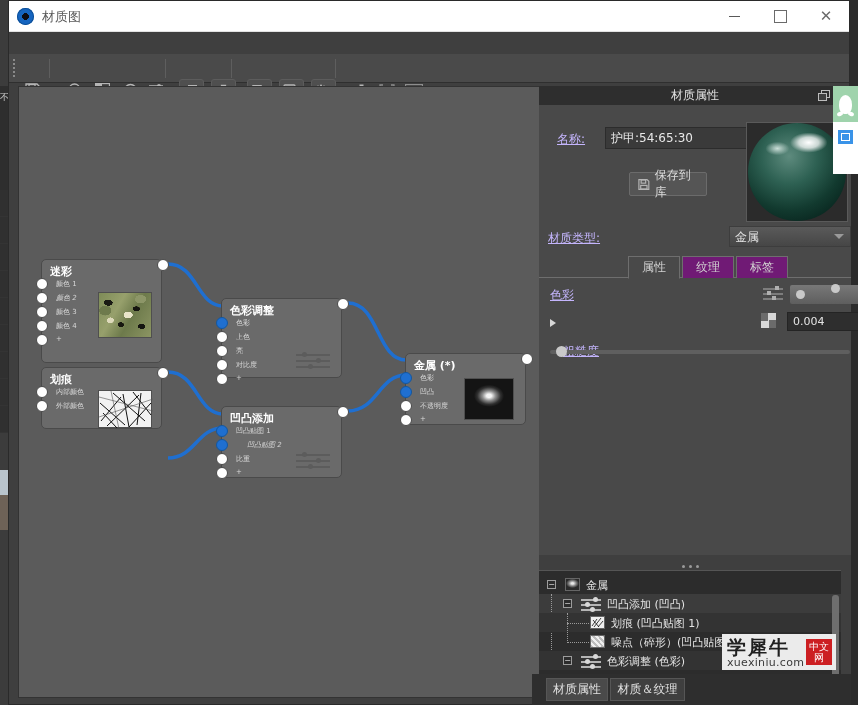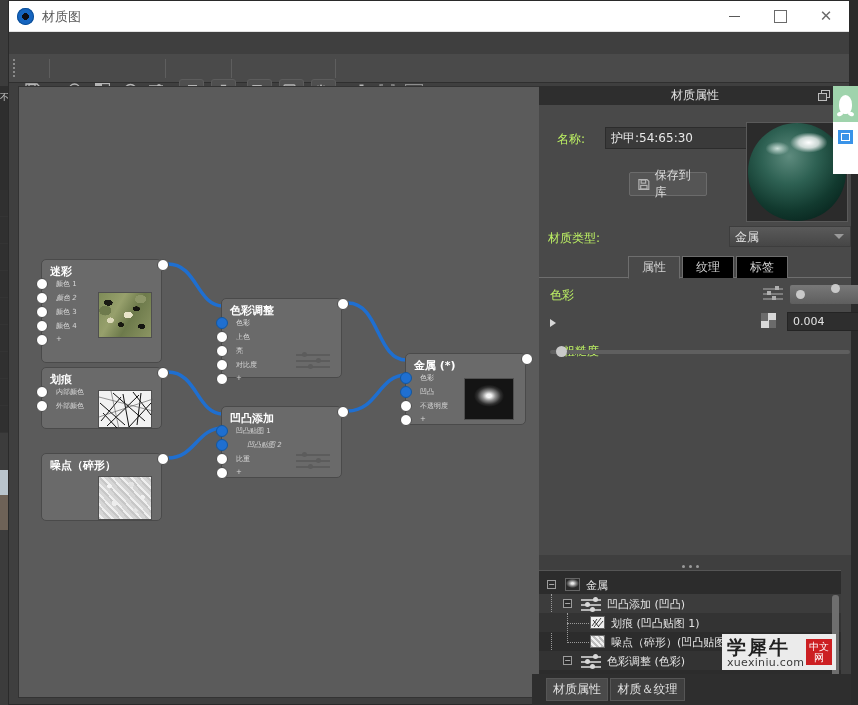--- a/index.html
+++ b/index.html
@@ -75,39 +75,39 @@
   .dock-head { position:absolute; left:0; top:0; width:100%; height:19px; background:#2e2e2e;
                display:flex; align-items:center; justify-content:center; }
   .dock-head span { font-size:12px; color:#e2e2e2; }
   .dock-float { position:absolute; right:22px; top:4px; width:11px; height:10px; }
   .dock-float i { position:absolute; border:1px solid #bdbdbd; width:7px; height:6px; }
   .dock-float i:first-child { left:3px; top:0; }
   .dock-float i:last-child { left:0; top:3px; background:#3f3f3f; }
   .dock-close { position:absolute; right:7px; top:3px; font-size:11px; color:#cfcfcf; }
 
   .panelbody { position:absolute; left:0; top:19px; width:100%; height:450px; background:#494949; }
-  .lbl { position:absolute; font-size:12px; color:#bef264; }
+  .lbl { position:absolute; font-size:12px; color:#c4b5fd;text-decoration:underline; }
   .tfield { position:absolute; background:#3a3a3a; border:1px solid #2c2c2c; box-sizing:border-box;
             color:#e8e8e8; font-size:12px; padding:2px 5px; }
   .btn3d { position:absolute; background:#555; border:1px solid #6b6b6b; border-radius:2px; box-sizing:border-box;
            display:flex; align-items:center; gap:5px; padding:0 8px; color:#dcdcdc; font-size:12px; }
   .preview { position:absolute; background:#2b2b2b; border:1px solid #5a5a5a; box-sizing:border-box; overflow:hidden; }
   .sphere { position:absolute; left:50%; top:50%; transform:translate(-50%,-50%); width:98px; height:98px; border-radius:50%;
             background:
               radial-gradient(ellipse 26px 14px at 62% 20%, #ffffff 0%, rgba(255,255,255,.75) 38%, rgba(255,255,255,0) 72%),
               radial-gradient(ellipse 16px 9px at 30% 26%, rgba(225,240,235,.85) 0%, rgba(225,240,235,0) 75%),
               radial-gradient(circle at 42% 34%, #5e8b7e 0%, #2e6153 32%, #123a2f 62%, #06201a 88%, #041410 100%); }
   .combo { position:absolute; background:#4f4f4f; border:1px solid #3d3d3d; box-sizing:border-box;
            color:#e2e2e2; font-size:12px; padding:2px 5px;
            background-image:linear-gradient(#5a5a5a,#464646); }
   .combo .arw { position:absolute; right:6px; top:7px; width:0; height:0;
                 border-left:5px solid transparent; border-right:5px solid transparent; border-top:5px solid #9a9a9a; }
   .tabstrip { position:absolute; left:0; width:100%; height:22px; }
   .tabstrip .under { position:absolute; left:0; bottom:0; width:100%; height:1px; background:#6e6e6e; }
-  .tab { position:absolute; top:0; height:22px; background:#000000; border:1px solid #6e6e6e; box-sizing:border-box;
+  .tab { position:absolute; top:0; height:22px; background:#701a75; border:1px solid #6e6e6e; box-sizing:border-box;
          border-bottom:none; display:flex; align-items:center; justify-content:center; color:#d2d2d2; font-size:12px; }
   .tab.active { background:#494949; border-bottom:1px solid #494949; height:23px; }
   .proprow { position:absolute; left:0; width:100%; height:26px; }
   .tri { position:absolute; width:0; height:0; border-top:4px solid transparent; border-bottom:4px solid transparent; border-left:6px solid #d8d8d8; }
   .chk { position:absolute; width:15px; height:15px;
          background:
            linear-gradient(45deg, transparent 0), 
            conic-gradient(#d8d8d8 0 25%, #6b6b6b 0 50%, #d8d8d8 0 75%, #6b6b6b 0);
          background-size: 100% 100%, 15px 15px; }
   .mixer { position:absolute; width:20px; height:16px; }
@@ -415,33 +415,20 @@
           <i style="top:13px;"></i>
             <b style="left:12px; top:11px;"></b>
         </div>
         <div class="dot lit" style="left:-6px; top:18px;"></div>
         <div class="dot lit" style="left:-6px; top:32px;"></div>
         <div class="dot" style="left:-6px; top:46px;"></div>
         <div class="dot" style="left:-6px; top:60px;"></div>
         <div class="dot" style="left:115px; top:-1px;"></div>
       </div>
 
-      <div class="node" style="left:22px; top:366px; width:121px; height:68px;">
-        <div class="ntitle">噪点（碎形）</div>
-        <div class="thumb" style="left:56px; top:22px; width:54px; height:44px;
-             background:
-               radial-gradient(circle 4px at 20% 22%, #f4f4f4 0 55%, transparent 58%),
-               radial-gradient(circle 5px at 62% 18%, #e4e4e4 0 55%, transparent 58%),
-               radial-gradient(circle 4px at 84% 48%, #f0f0f0 0 55%, transparent 58%),
-               radial-gradient(circle 5px at 30% 62%, #ededed 0 55%, transparent 58%),
-               radial-gradient(circle 4px at 70% 80%, #e6e6e6 0 55%, transparent 58%),
-               repeating-linear-gradient(47deg, #c7c7c7 0 2px, #efefef 2px 4px, #d6d6d6 4px 7px),
-               #dcdcdc;"></div>
-        <div class="dot" style="left:115px; top:-1px;"></div>
-      </div>
 
       <div class="node" style="left:386px; top:266px; width:121px; height:72px;">
         <div class="ntitle">金属 (*)</div>
         <div class="nport" style="left:14px; top:19px;">色彩</div>
         <div class="nport" style="left:14px; top:33px;">凹凸</div>
         <div class="nport" style="left:14px; top:47px;">不透明度</div>
         <div class="nport" style="left:14px; top:61px;">+</div>
         <div class="thumb" style="left:58px; top:24px; width:50px; height:42px;
              background:
                radial-gradient(ellipse 15px 11px at 50% 42%, #f4f4f4 0 16%, #8e8e8e 44%, #303030 78%, #141414 100%),

